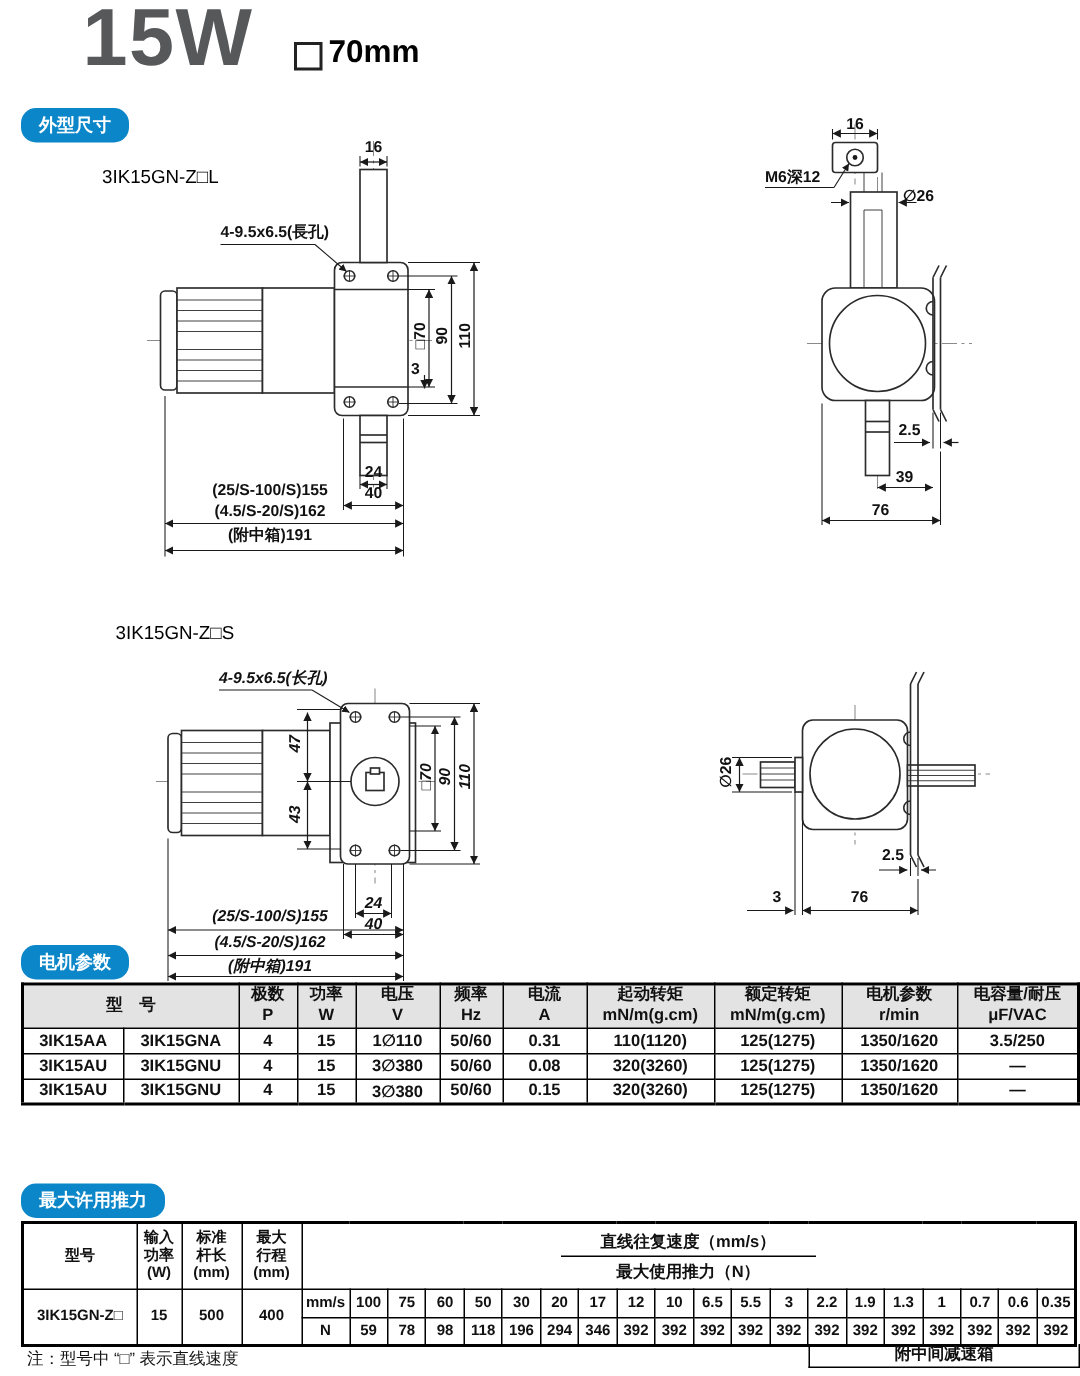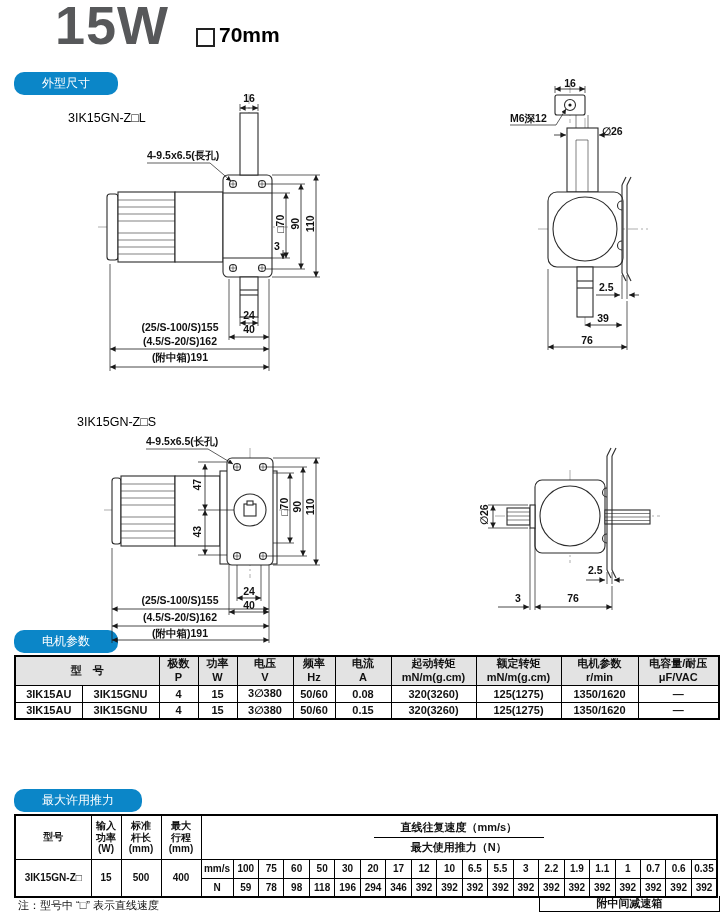--- a/index.html
+++ b/index.html
@@ -4,22 +4,22 @@
 <style>
   html,body{margin:0;padding:0;background:#fff;}
   .page{position:relative;width:720px;height:917px;background:#fff;overflow:hidden;
         font-family:"Liberation Sans","DejaVu Sans",sans-serif;color:#111;}
   .abs{position:absolute;}
   
   .big-title{font-size:54px;font-weight:bold;color:#57585a;letter-spacing:1px;}
   .sq-glyph{display:inline-block;width:15px;height:15px;border:2px solid #222;background:#fff;}
   .frame-size{font-size:21px;font-weight:bold;color:#000;}
   
-  .badge{background:#0b86c8;color:#fff;font-size:12px;font-weight:normal;
-         padding:3px 28px;border-radius:10px;white-space:nowrap;}
+  .badge{background:#0b86c8;color:#fff;font-size:12px;font-weight:bold;
+         padding:3px 12px;border-radius:10px;white-space:nowrap;}
   
   .panel{position:absolute;}
   .dlab{position:absolute;font-size:10.5px;font-weight:bold;color:#111;white-space:nowrap;line-height:1.1;}
   .ctr{text-align:center;}
   .rot{transform:rotate(-90deg);transform-origin:center;width:40px;text-align:center;}
   .model{position:absolute;font-size:12.5px;font-weight:normal;color:#000;white-space:nowrap;}
   .ln{fill:none;stroke:#2b2b2b;stroke-width:1.1;}
   .lnf{fill:#fff;stroke:#2b2b2b;stroke-width:1.1;}
   .thin{fill:none;stroke:#2b2b2b;stroke-width:.6;}
   .dim{fill:none;stroke:#1a1a1a;stroke-width:.8;}
@@ -207,21 +207,21 @@
       <line class="dim" x1="68" y1="269" x2="147" y2="269" marker-start="url(#ar)" marker-end="url(#ar)"></line>
     </svg>
     <span class="dlab ctr" style="left:82px;top:0px;width:16px;">16</span>
     <span class="dlab" style="left:30px;top:35px;">M6深12</span>
     <span class="dlab" style="left:122px;top:48px;">∅26</span>
     <span class="dlab" style="left:119px;top:204px;">2.5</span>
     <span class="dlab ctr" style="left:113px;top:235px;width:20px;">39</span>
     <span class="dlab ctr" style="left:97px;top:257px;width:20px;">76</span>
   </div>
 
-  <div class="panel" style="left:90px;top:398px;width:390px;height:245px;">
+  <div class="panel" style="left:90px;top:409px;width:390px;height:245px;font-style:italic;">
     <svg width="390" height="245" viewBox="0 0 390 245">
       <line class="cl" x1="14" y1="112" x2="200" y2="112"></line>
       <line class="cl" x1="160" y1="50" x2="160" y2="180"></line>
 
       <rect class="lnf" x="22" y="80" width="9" height="66" rx="3"></rect>
       <rect class="lnf" x="31" y="78" width="54" height="70"></rect>
       <g class="thin">
         <line x1="31" y1="86" x2="85" y2="86"></line>
           <line x1="31" y1="93" x2="85" y2="93"></line>
         <line x1="31" y1="100" x2="85" y2="100"></line>
@@ -419,20 +419,33 @@
           </th>
         <th>
             <div class="hcell">
               <div>电容量/耐压</div>
               <div>μF/VAC</div>
             </div>
           </th>
       </tr>
     </thead>
     <tbody>
+      <tr>
+        <td>3IK15AA</td>
+          <td>3IK15GNA</td>
+          <td>4</td>
+          <td>15</td>
+          <td>1∅110</td>
+          <td>50/60</td>
+          <td>0.31</td>
+          <td>110(1120)</td>
+          <td>125(1275)</td>
+          <td>1350/1620</td>
+          <td>3.5/250</td>
+      </tr>
       <tr>
         <td>3IK15AU</td>
           <td>3IK15GNU</td>
           <td>4</td>
           <td>15</td>
           <td>3∅380</td>
           <td>50/60</td>
           <td>0.08</td>
           <td>320(3260)</td>
           <td>125(1275)</td>
@@ -515,21 +528,21 @@
           <td>30</td>
           <td>20</td>
           <td>17</td>
           <td>12</td>
           <td>10</td>
           <td>6.5</td>
           <td>5.5</td>
           <td>3</td>
           <td>2.2</td>
           <td>1.9</td>
-          <td>1.1</td>
+          <td>1.3</td>
           <td>1</td>
           <td>0.7</td>
           <td>0.6</td>
           <td>0.35</td>
       </tr>
       <tr class="drow">
         <td>N</td>
         <td>59</td>
           <td>78</td>
           <td>98</td>

